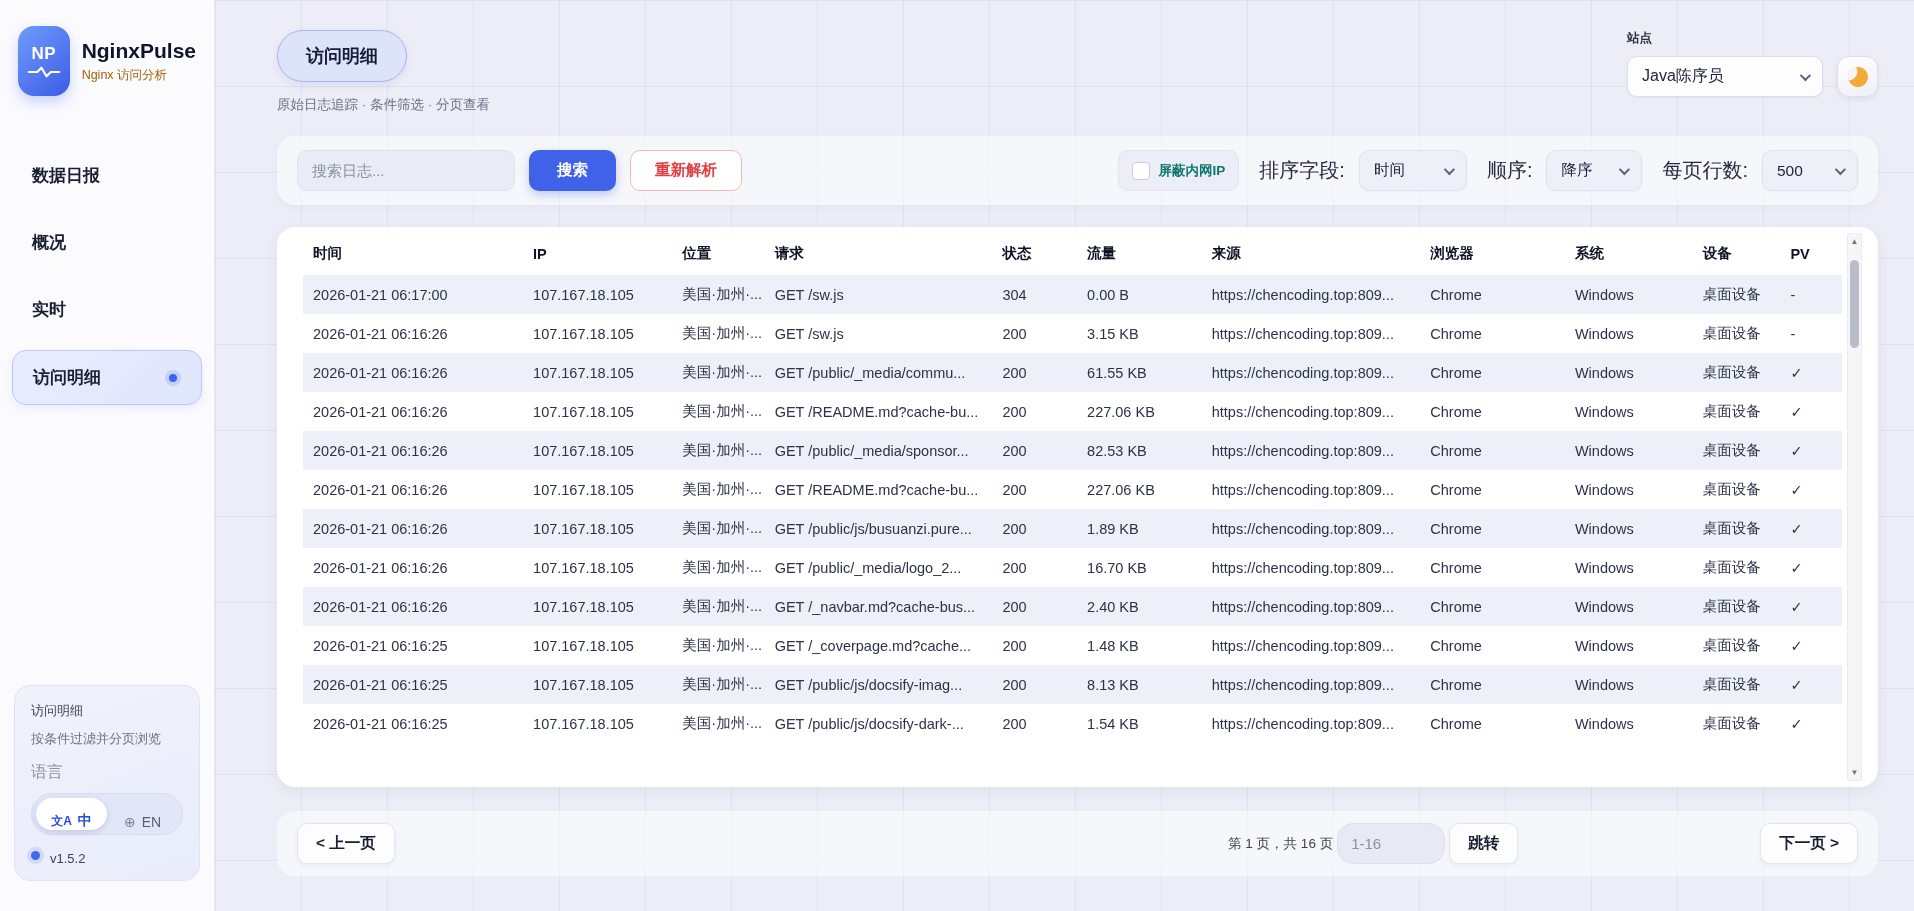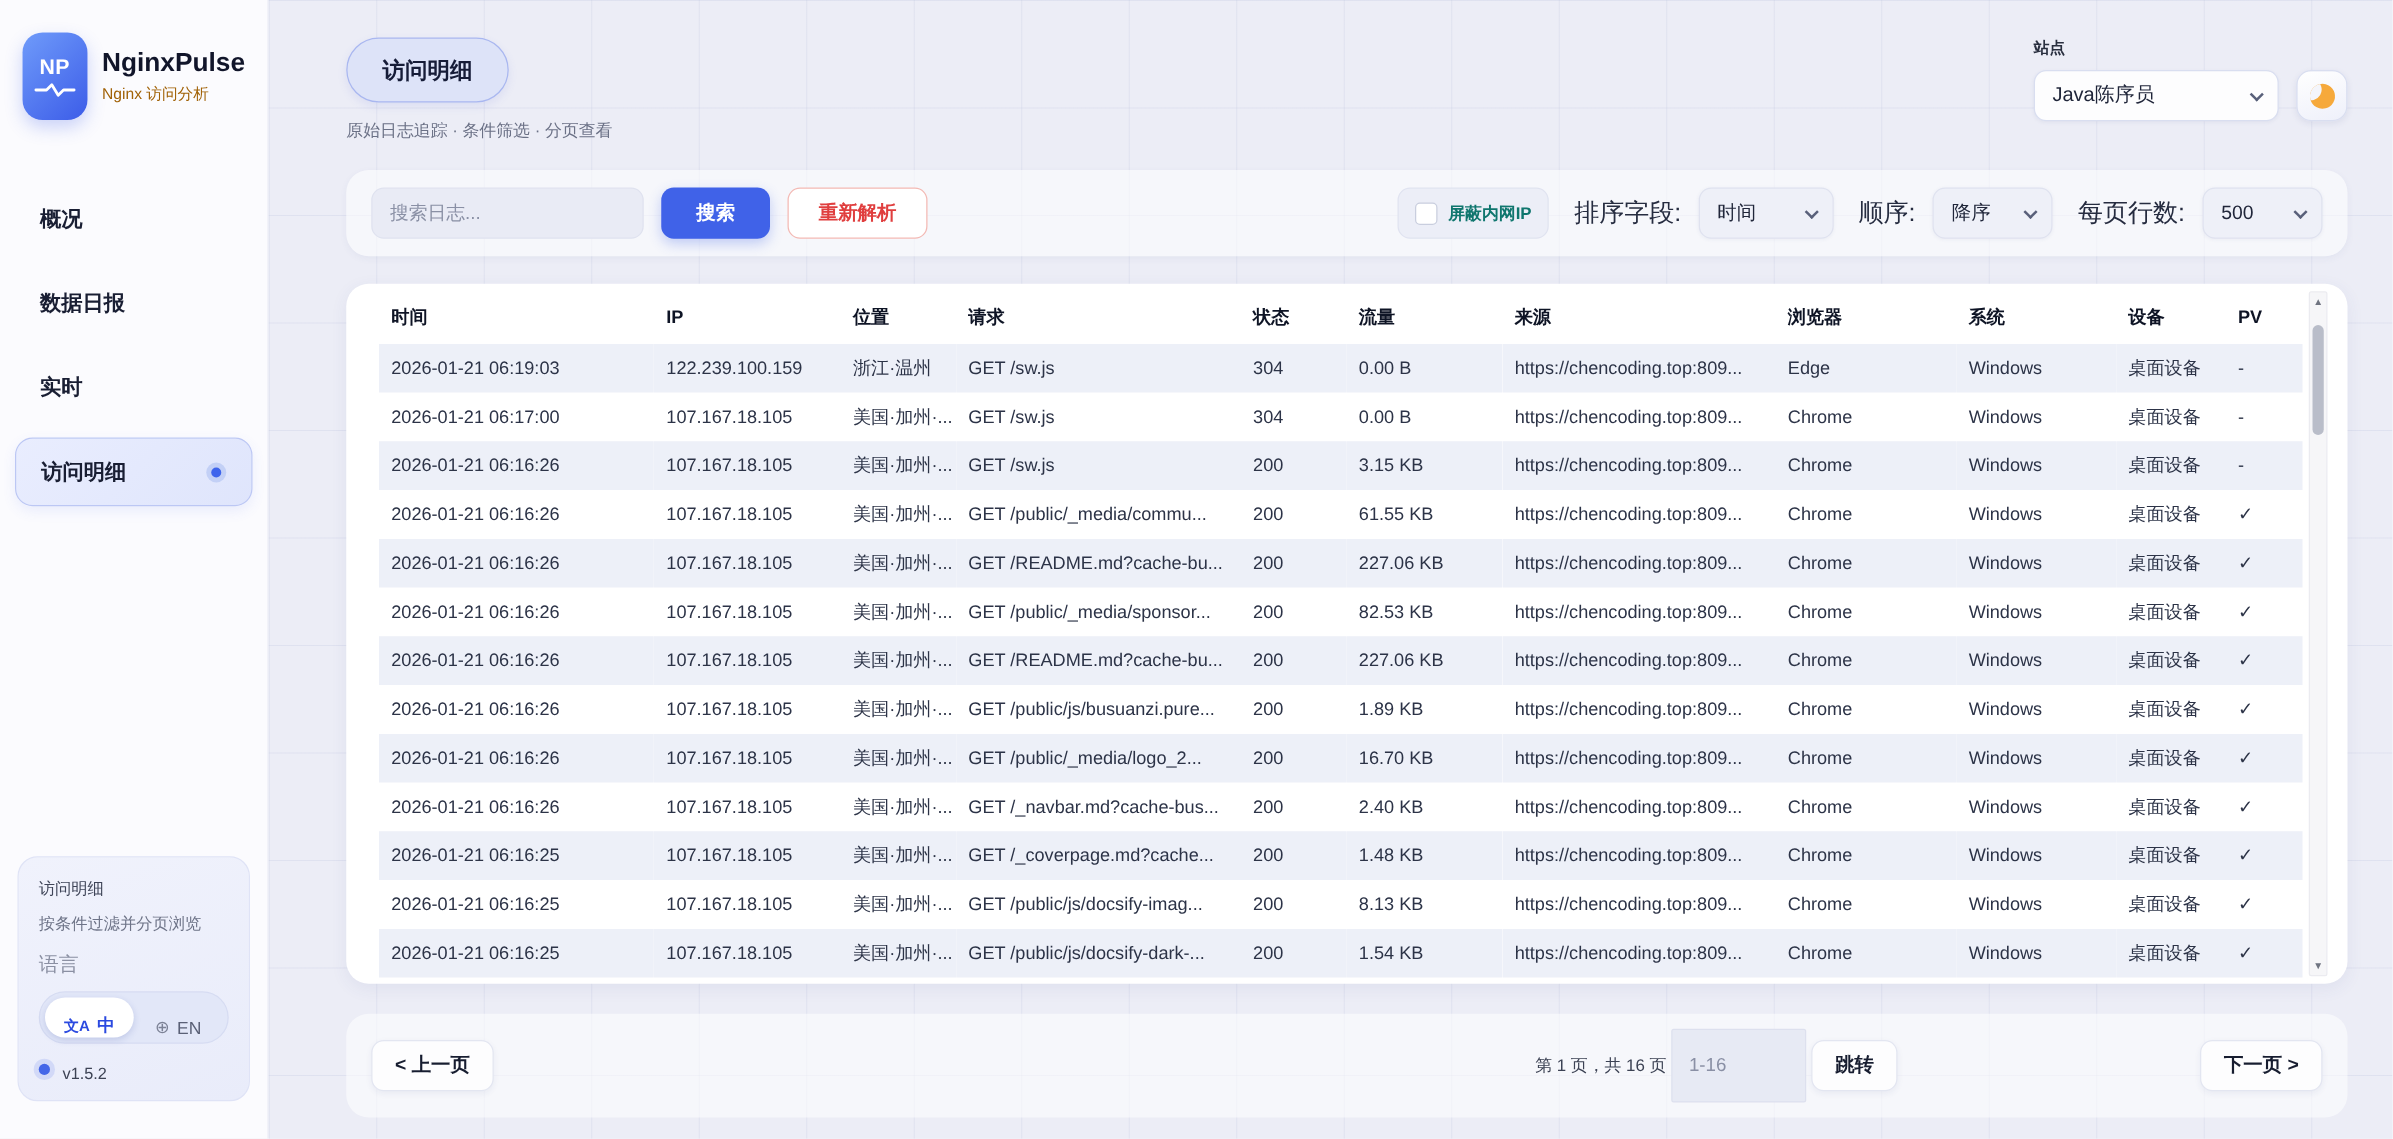--- a/index.html
+++ b/index.html
@@ -126,22 +126,22 @@
     background:#b9bdc9; border-radius:6px; cursor:grab; }
 
   
   .pagination { margin-top:24px; background:rgba(255,255,255,.55); border-radius:18px;
     padding:12px 20px; display:flex; align-items:center; }
   .pg-btn { height:41px; padding:0 18px; background:#fdfdfe; border:1px solid #e3e6f1;
     border-radius:10px; font-size:15.5px; font-weight:bold; color:#171d30; cursor:pointer;
     box-shadow:0 2px 5px rgba(40,50,120,.06); font-family:inherit; }
   .pg-cluster { margin-left:auto; display:flex; align-items:center; gap:4px; }
   .pg-info { font-size:13.5px; color:#3c4254; }
-  .jump-input { width:108px; height:59px; background:#e7eaf4; border:1px solid #dde0ee;
-    border-radius:2px; padding:0 13px; font-size:15px; color:#20263a; outline:none;
+  .jump-input { width:108px; height:41px; background:#e7eaf4; border:1px solid #dde0ee;
+    border-radius:16px; padding:0 13px; font-size:15px; color:#20263a; outline:none;
     font-family:inherit; }
   .jump-input::placeholder { color:#8a90a5; }
   .pg-next { margin-left:242px; }
 </style>
 </head>
 <body>
 
 <aside class="sidebar">
   <div class="logo-row">
     <div class="logo-box">
@@ -151,24 +151,24 @@
       </svg>
     </div>
     <div>
       <div class="app-name">NginxPulse</div>
       <div class="app-sub">Nginx 访问分析</div>
     </div>
   </div>
 
   <nav class="nav" id="nav">
       <div class="nav-item">
+        <span>数据日报</span>
+      </div>
+      <div class="nav-item">
         <span>概况</span>
-      </div>
-      <div class="nav-item">
-        <span>数据日报</span>
       </div>
       <div class="nav-item">
         <span>实时</span>
       </div>
       <div class="nav-item active">
         <span>访问明细</span>
         <span class="nav-dot"></span>
       </div>
     </nav>
 
@@ -267,33 +267,20 @@
             <th>流量</th>
             <th>来源</th>
             <th>浏览器</th>
             <th>系统</th>
             <th>设备</th>
             <th>PV</th>
           </tr>
         </thead>
       <tbody id="table-body">
           <tr>
-            <td>2026-01-21 06:19:03</td>
-            <td>122.239.100.159</td>
-            <td>浙江·温州</td>
-            <td>GET /sw.js</td>
-            <td class="st-304">304</td>
-            <td>0.00 B</td>
-            <td>https://chencoding.top:809...</td>
-            <td>Edge</td>
-            <td>Windows</td>
-            <td>桌面设备</td>
-            <td>-</td>
-          </tr>
-          <tr>
             <td>2026-01-21 06:17:00</td>
             <td>107.167.18.105</td>
             <td>美国·加州·...</td>
             <td>GET /sw.js</td>
             <td class="st-304">304</td>
             <td>0.00 B</td>
             <td>https://chencoding.top:809...</td>
             <td>Chrome</td>
             <td>Windows</td>
             <td>桌面设备</td>

